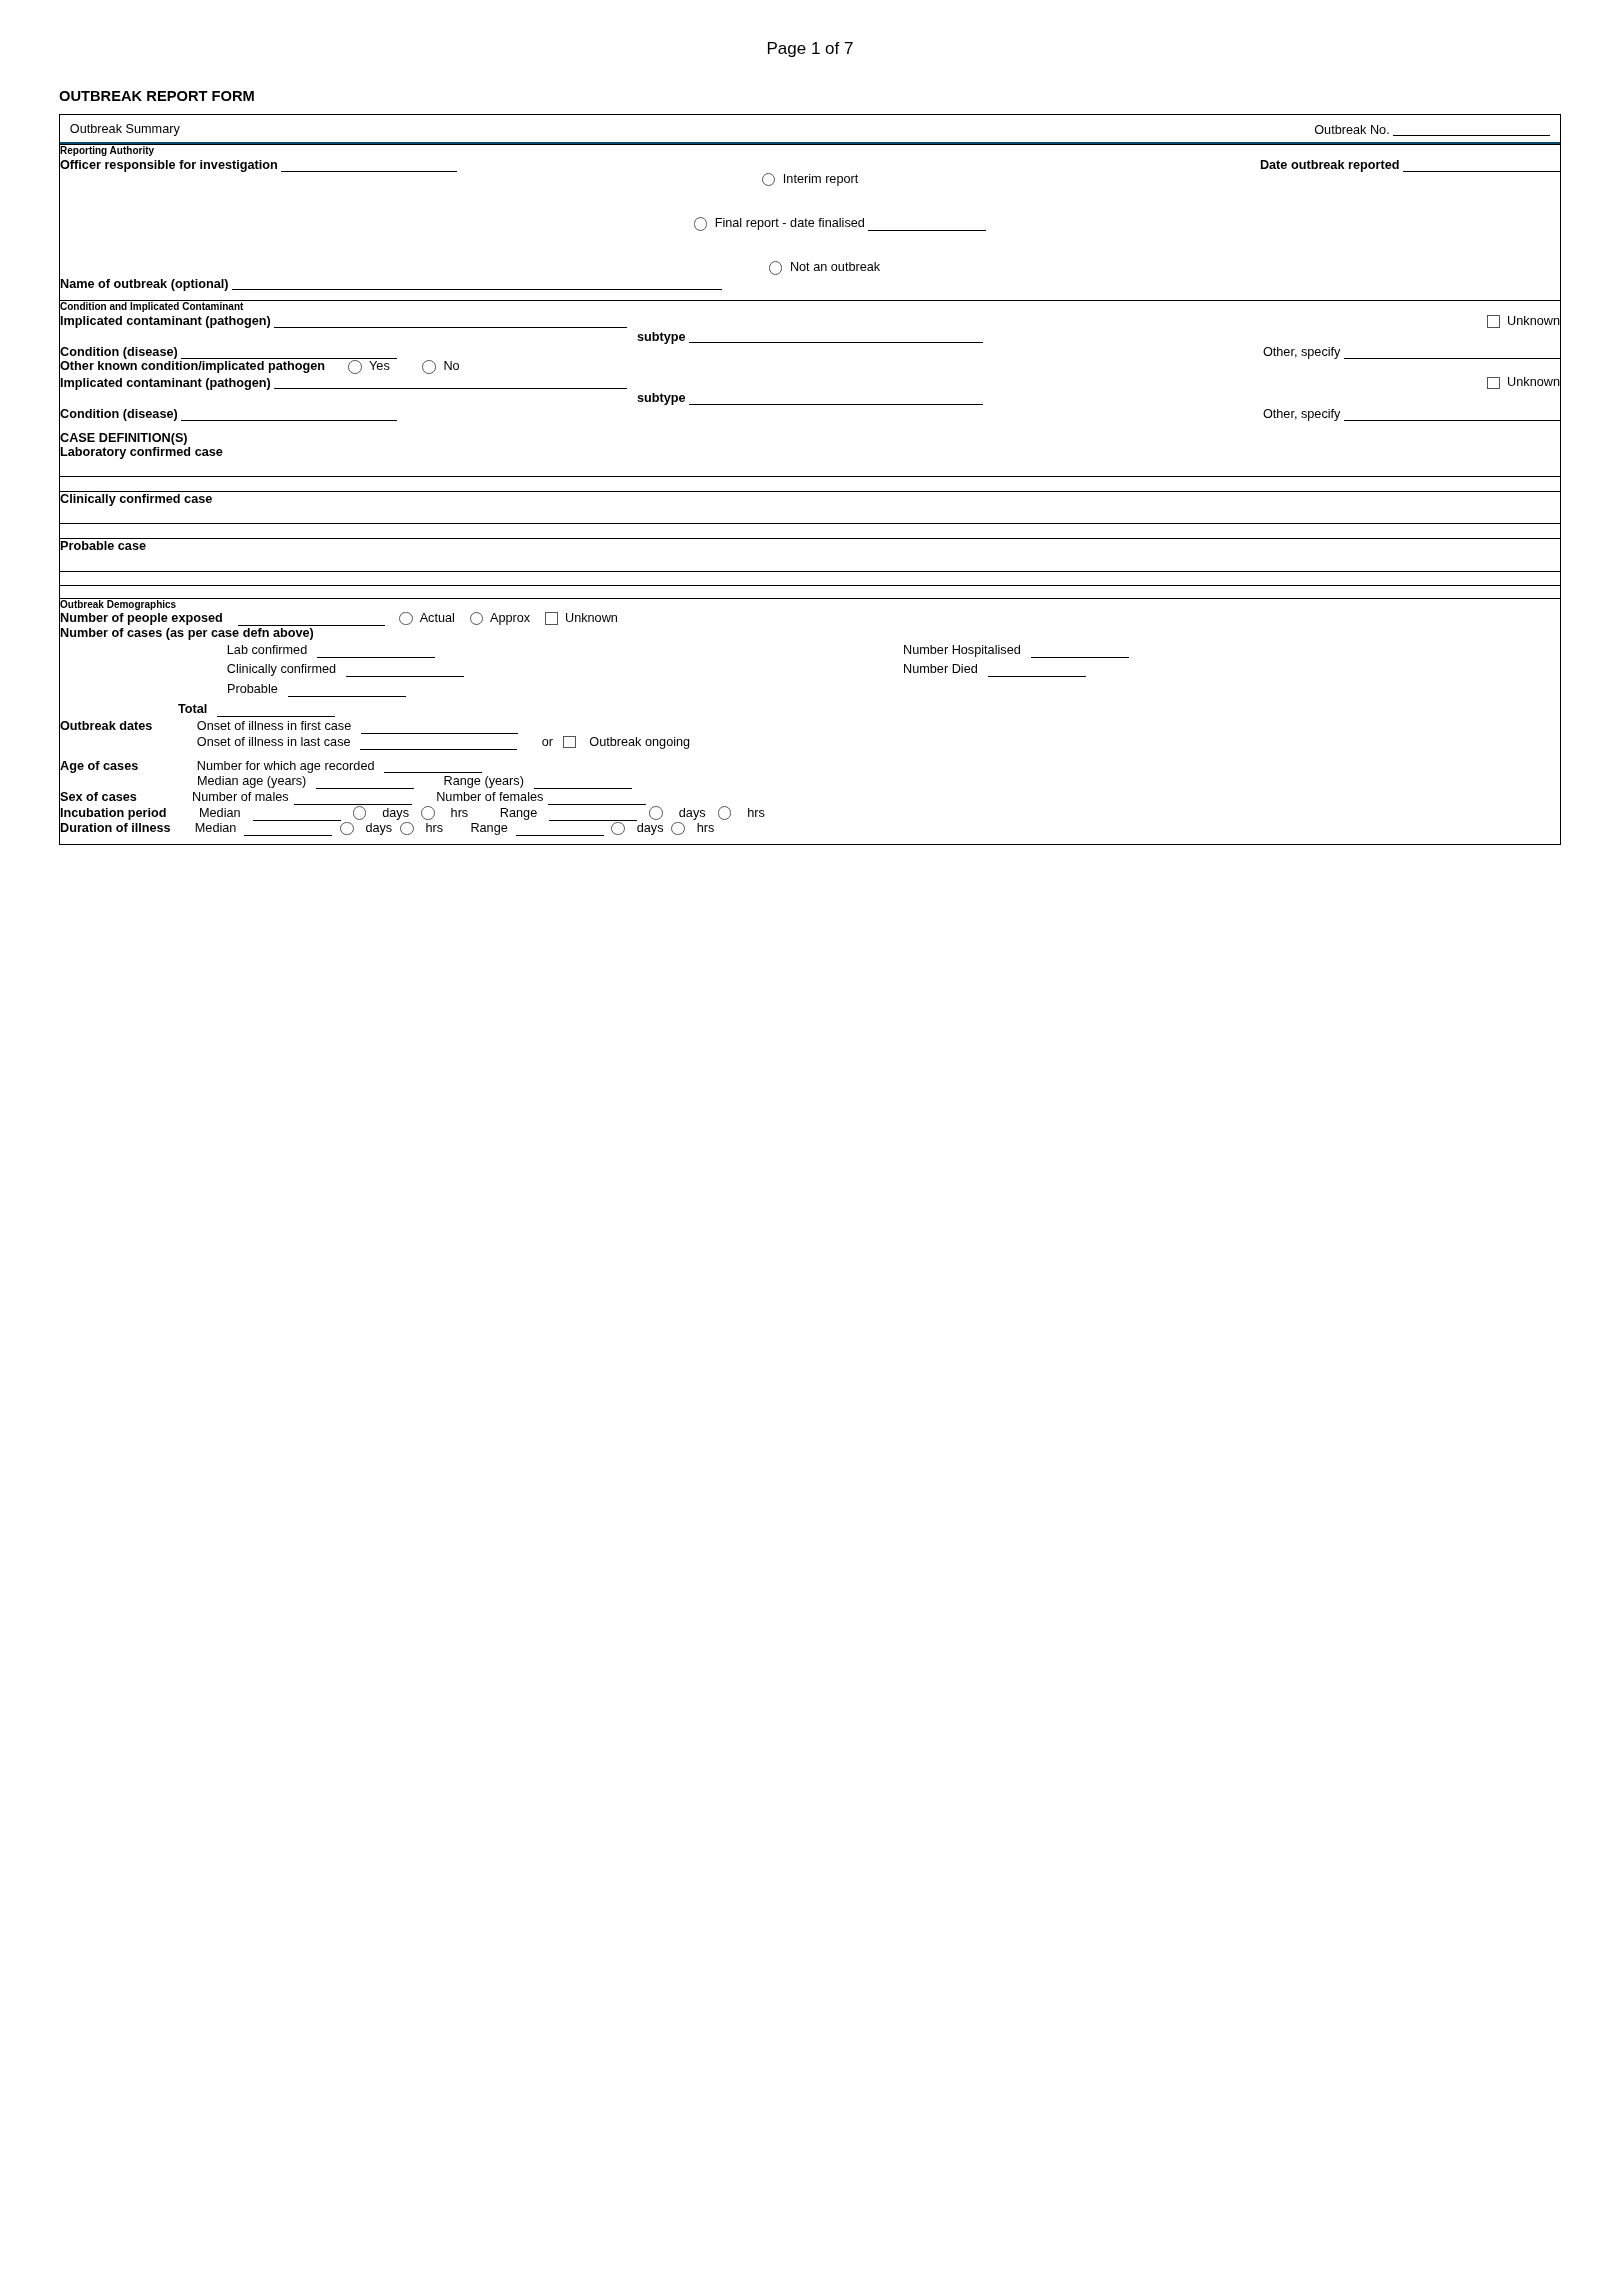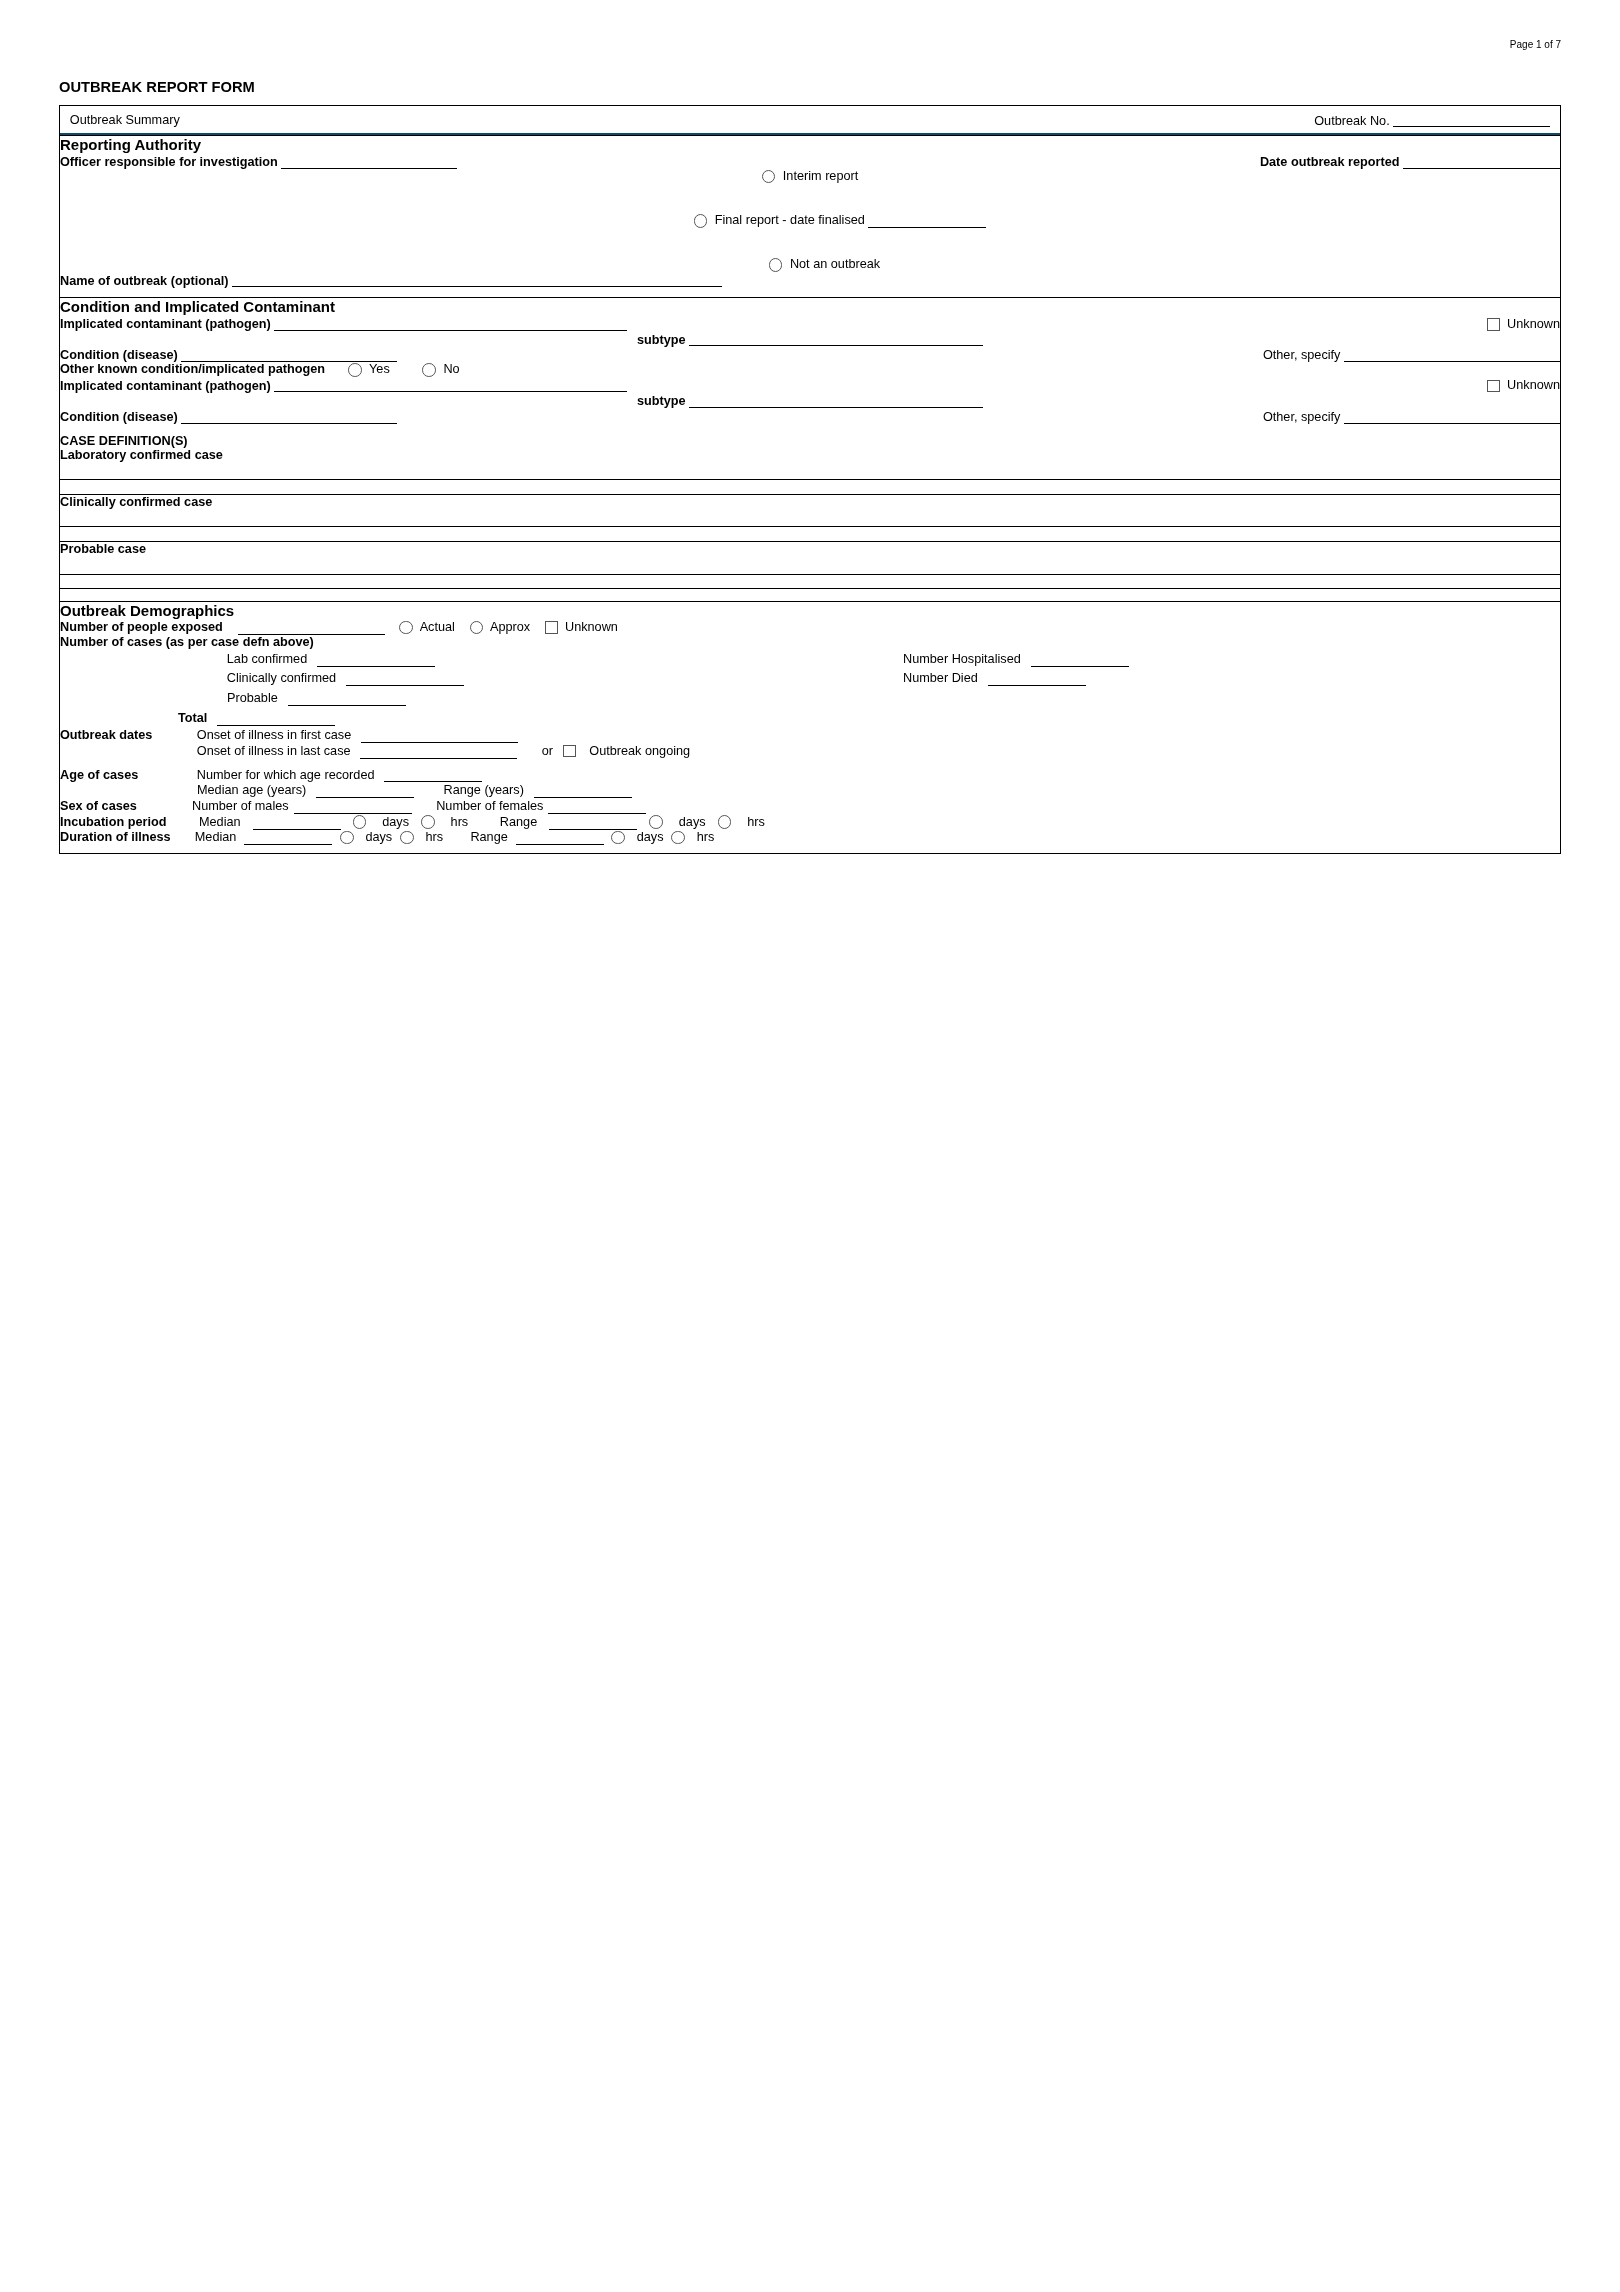--- a/index.html
+++ b/index.html
@@ -4,22 +4,22 @@
   <style>
     * { box-sizing: border-box; margin: 0; padding: 0; }
     body {
       font-family: Arial, Helvetica, sans-serif;
       font-size: 12.7px;
       background: #fff;
       color: #000;
       padding: 39px 59px;
     }
     .page-number {
-      text-align: right;
-      font-size: 10px;
+      text-align: center;
+      font-size: 17px;
       margin-bottom: 29px;
     }
     .form-title {
       font-weight: bold;
       font-size: 14.7px;
       margin-bottom: 9.8px;
     }
     .outer-table {
       width: 100%;
       border-collapse: collapse;
@@ -29,21 +29,21 @@
       border: none;
       padding: 0;
     }
     
     .section-header {
       background: #fff;
       border-top: 1.5px solid #000;
       border-bottom: 1px solid #000;
       padding: 5.9px 9.8px;
       font-weight: bold;
-      font-size: 15px;
+      font-size: 10px;
     }
     .header-row {
       border-bottom: 1.5px solid #000;
     }
     .cell-pad {
       padding: 4.9px 9.8px;
     }
     
     .underline-field {
       display: inline-block;

